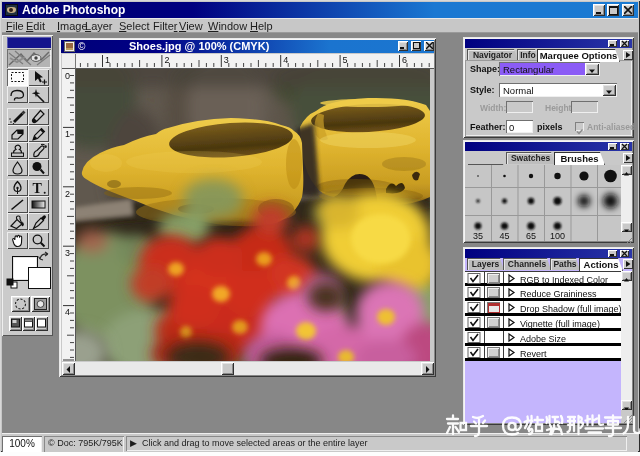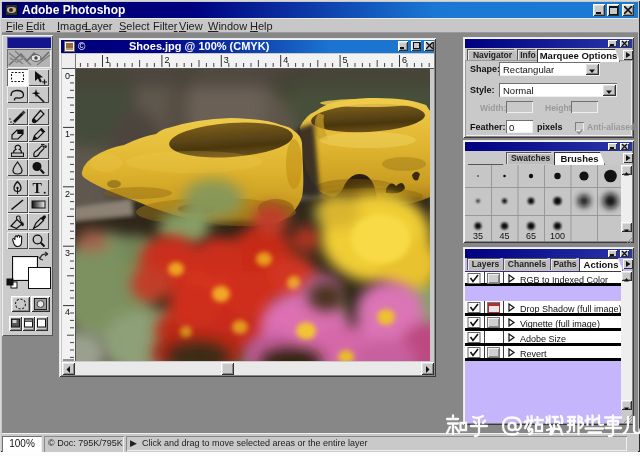--- a/index.html
+++ b/index.html
@@ -505,21 +505,21 @@
   <div class="abs tab" style="left:4px;top:12px;width:49px;">Navigator</div>
   <div class="abs tab" style="left:54px;top:12px;width:20px;">Info</div>
   <div class="abs tabact" style="left:74px;top:12px;width:81px;">Marquee Options</div>
   <div class="abs parr" style="left:160px;top:12.5px;">
       <svg width="10" height="10">
         <path d="M3 2 L7.5 5 L3 8 Z" fill="#111"></path>
       </svg>
     </div>
   <div class="abs" style="left:2px;top:23px;width:167px;height:76px;box-shadow:inset 1px 1px 0 #9a9a9a, inset -1px -1px 0 #eee;"></div>
   <div class="abs lbl" style="left:7px;top:27px;">Shape:</div>
-  <div class="abs in1" style="left:36px;top:25px;width:101px;height:14px;background:#ffffff;">
+  <div class="abs in1" style="left:36px;top:25px;width:101px;height:14px;background:#8b5cf6;">
     <span class="abs" style="left:4px;top:2px;font-size:9.5px;color:#111;">Rectangular</span>
     <div class="abs btn" style="right:1px;top:1px;width:14px;height:12px;"><svg width="14" height="12">
           <path d="M4 4.5 L7 8 L10 4.5 Z" fill="#111"></path>
         </svg></div>
   </div>
   <div class="abs lbl" style="left:7px;top:48px;">Style:</div>
   <div class="abs in1" style="left:36px;top:46px;width:118px;height:14px;background:#fff;">
     <span class="abs" style="left:4px;top:2px;font-size:9.5px;color:#111;">Normal</span>
     <div class="abs btn" style="right:1px;top:1px;width:14px;height:12px;"><svg width="14" height="12">
           <path d="M4 4.5 L7 8 L10 4.5 Z" fill="#111"></path>
@@ -635,20 +635,35 @@
         </svg>
       </span>
       <span class="ico"></span>
       <span class="tri">
         <svg width="9" height="11">
           <path d="M2 2 L7 5.5 L2 9 Z" fill="none" stroke="#111" stroke-width="1.2"></path>
         </svg>
       </span>
       <span class="atext">RGB to Indexed Color</span>
     </div>
+  <div class="arow" style="top:39px;">
+      <span class="chk">
+        <svg width="18" height="13">
+          <rect x="3" y="1.5" width="12" height="10" fill="#fff" stroke="#666"></rect>
+          <path d="M5.5 6 L8 9.5 L13 3" stroke="#111" stroke-width="1.6" fill="none"></path>
+        </svg>
+      </span>
+      <span class="ico"></span>
+      <span class="tri">
+        <svg width="9" height="11">
+          <path d="M2 2 L7 5.5 L2 9 Z" fill="none" stroke="#111" stroke-width="1.2"></path>
+        </svg>
+      </span>
+      <span class="atext">Reduce Graininess</span>
+    </div>
   <div class="arow" style="top:54px;">
       <span class="chk">
         <svg width="18" height="13">
           <rect x="3" y="1.5" width="12" height="10" fill="#fff" stroke="#666"></rect>
           <path d="M5.5 6 L8 9.5 L13 3" stroke="#111" stroke-width="1.6" fill="none"></path>
         </svg>
       </span>
       <span class="ico"></span>
       <span class="tri">
         <svg width="9" height="11">

